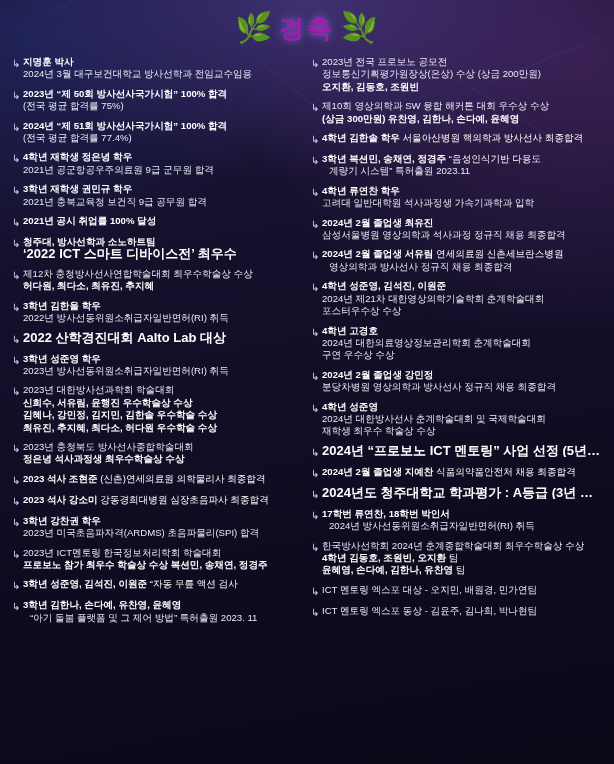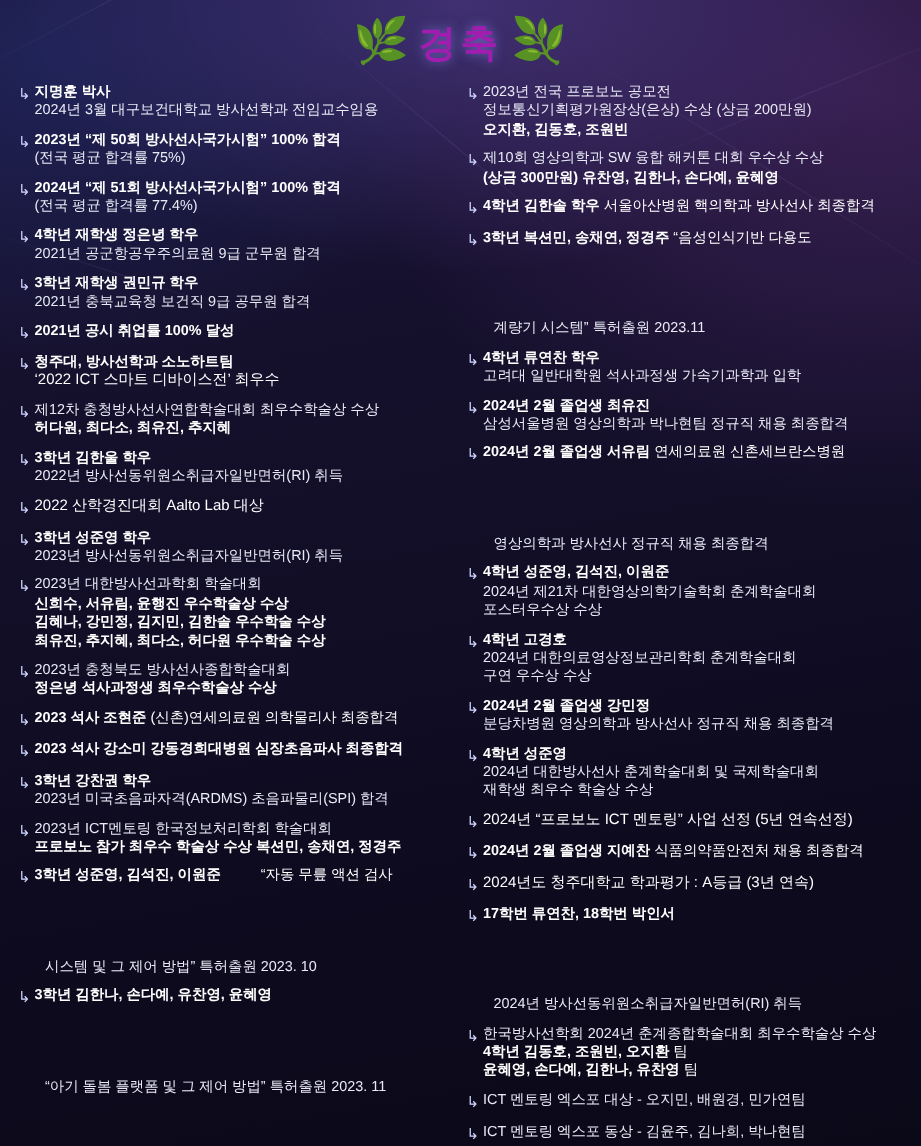--- a/index.html
+++ b/index.html
@@ -93,25 +93,24 @@
     white-space: nowrap;
     overflow: hidden;
     text-overflow: ellipsis;
   }
   .line.b {
     font-weight: bold;
     color: #ffffff;
   }
   .line.indent {
     padding-left: 7px;
-    margin-top: 48px;
   }
   .line.big {
-    font-size: 10px;
-    font-weight: normal;
+    font-size: 13px;
+    font-weight: bold;
   }
 </style>
 </head>
 <body>
 
 <div class="bg-streaks">
   <div class="streak" style="left:-40px; top:60px; width:300px; transform:rotate(-28deg);"></div>
   <div class="streak" style="left:380px; top:30px; width:320px; transform:rotate(32deg);"></div>
   <div class="streak" style="left:420px; top:110px; width:260px; transform:rotate(-22deg);"></div>
   <div class="streak" style="left:-20px; top:150px; width:200px; transform:rotate(18deg);"></div>
@@ -221,42 +220,41 @@
       </div>
       <div class="item">
         <span class="bullet">↳</span>
         <div class="lines">
           <div class="line b">2023 석사 조현준<span style="font-weight: normal;"> (신촌)연세의료원 의학물리사 최종합격</span></div>
         </div>
       </div>
       <div class="item">
         <span class="bullet">↳</span>
         <div class="lines">
-          <div class="line b">2023 석사 강소미<span style="font-weight: bold;"> 강동경희대병원 심장초음파사 최종합격</span></div>
+          <div class="line b">2023 석사 강소미<span style="font-weight: normal;"> 강동경희대병원 심장초음파사 최종합격</span></div>
         </div>
       </div>
       <div class="item">
         <span class="bullet">↳</span>
         <div class="lines">
           <div class="line b">3학년 강찬권 학우</div>
           <div class="line">2023년 미국초음파자격(ARDMS) 초음파물리(SPI) 합격</div>
         </div>
       </div>
       <div class="item">
         <span class="bullet">↳</span>
         <div class="lines">
           <div class="line">2023년 ICT멘토링 한국정보처리학회 학술대회</div>
           <div class="line b">프로보노 참가 최우수 학술상 수상 복션민, 송채연, 정경주</div>
         </div>
       </div>
       <div class="item">
         <span class="bullet">↳</span>
         <div class="lines">
-          <div class="line b">3학년 성준영, 김석진, 이원준<span style="font-weight: normal; margin-left: 24px;"> “자동 무릎 액션 검사</span></div>
-          <div class="line indent">시스템 및 그 제어 방법” 특허출원 2023. 10</div>
+          <div class="line b">3학년 성준영, 김석진, 이원준<span style="font-weight: normal;"> “자동 무릎 액션 검사</span></div>
         </div>
       </div>
       <div class="item">
         <span class="bullet">↳</span>
         <div class="lines">
           <div class="line b">3학년 김한나, 손다예, 유찬영, 윤혜영</div>
           <div class="line indent">“아기 돌봄 플랫폼 및 그 제어 방법” 특허출원 2023. 11</div>
         </div>
       </div>
     </div>
@@ -293,21 +291,21 @@
         <span class="bullet">↳</span>
         <div class="lines">
           <div class="line b">4학년 류연찬 학우</div>
           <div class="line">고려대 일반대학원 석사과정생 가속기과학과 입학</div>
         </div>
       </div>
       <div class="item">
         <span class="bullet">↳</span>
         <div class="lines">
           <div class="line b">2024년 2월 졸업생 최유진</div>
-          <div class="line">삼성서울병원 영상의학과 박나현팀 정규직 채용 최종합격</div>
+          <div class="line">삼성서울병원 영상의학과 석사과정 정규직 채용 최종합격</div>
         </div>
       </div>
       <div class="item">
         <span class="bullet">↳</span>
         <div class="lines">
           <div class="line b">2024년 2월 졸업생 서유림<span style="font-weight: normal;"> 연세의료원 신촌세브란스병원</span></div>
           <div class="line indent">영상의학과 방사선사 정규직 채용 최종합격</div>
         </div>
       </div>
       <div class="item">

